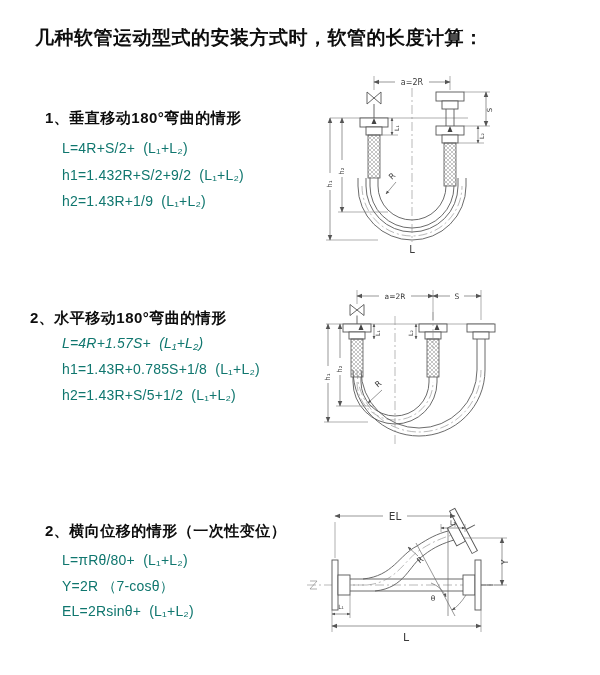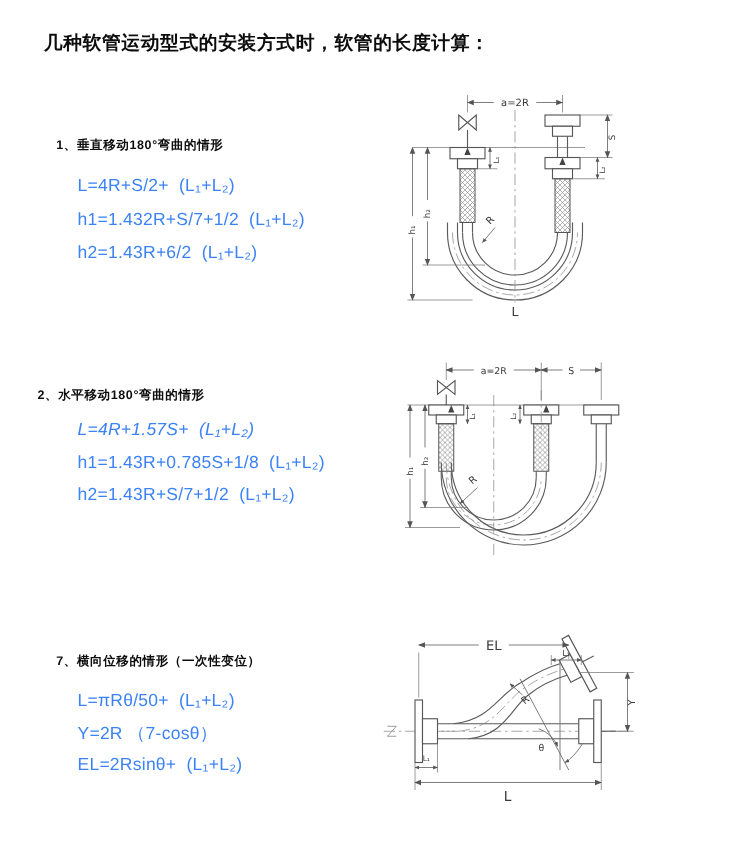--- a/index.html
+++ b/index.html
@@ -1,51 +1,51 @@
 <!DOCTYPE html>
 <html><head>
 <meta charset="utf-8">
 <style>
   html,body{margin:0;padding:0;}
   body{width:600px;height:675px;background:#ffffff;position:relative;overflow:hidden;
        font-family:"Liberation Sans","DejaVu Sans",sans-serif;color:#111;}
   .abs{position:absolute;}
-  .title{font-size:15px;font-weight:bold;letter-spacing:.5px;color:#0d0d0d;}
-  .sec-head{font-size:10px;font-weight:bold;letter-spacing:.5px;color:#0d0d0d;}
-  .formula{font-size:14px;font-weight:normal;color:#3b82f6;white-space:pre;letter-spacing:.2px;}
+  .title{font-size:19px;font-weight:bold;letter-spacing:.5px;color:#0d0d0d;}
+  .sec-head{font-size:15px;font-weight:bold;letter-spacing:.5px;color:#0d0d0d;}
+  .formula{font-size:14px;font-weight:normal;color:#0f766e;white-space:pre;letter-spacing:.2px;}
   svg{position:absolute;overflow:visible;}
   svg text{font-family:"DejaVu Sans","Liberation Sans",sans-serif;fill:#3a3a3a;}
   .hose{stroke:#5a5a5a;stroke-width:.9;fill:none;}
   .fit{stroke:#555;stroke-width:.9;fill:#ffffff;}
   .dim{stroke:#6b6b6b;stroke-width:.7;fill:none;}
   .ext{stroke:#7a7a7a;stroke-width:.6;fill:none;}
   .cl{stroke:#8a8a8a;stroke-width:.6;fill:none;stroke-dasharray:9 3 2 3;}
   .wbg{fill:#ffffff;stroke:none;}
   .fs6{font-size:6px;} .fs65{font-size:6.5px;} .fs7{font-size:7px;} .fs75{font-size:7.5px;}
   .fs8{font-size:8px;} .fs10{font-size:10px;} .fs105{font-size:10.5px;} .fs11{font-size:11px;}
   .tam{text-anchor:middle;}
   .arrf{fill:#444;stroke:none;}
 </style>
 </head>
 <body>
 
 <div class="abs title" style="left:35px;top:25px;">几种软管运动型式的安装方式时，软管的长度计算：</div>
 
 <div class="abs sec-head" style="left:45px;top:109px;">1、垂直移动180°弯曲的情形</div>
 <div class="abs formula" style="left:62px;top:140px;">L=4R+S/2+  (L₁+L₂)</div>
-<div class="abs formula" style="left:62px;top:167px;">h1=1.432R+S/7+1/2  (L₁+L₂)</div>
-<div class="abs formula" style="left:62px;top:193px;">h2=1.43R+6/2  (L₁+L₂)</div>
+<div class="abs formula" style="left:62px;top:167px;">h1=1.432R+S/2+9/2  (L₁+L₂)</div>
+<div class="abs formula" style="left:62px;top:193px;">h2=1.43R+1/9  (L₁+L₂)</div>
 
 <div class="abs sec-head" style="left:30px;top:309px;">2、水平移动180°弯曲的情形</div>
 <div class="abs formula" style="left:62px;top:335px;font-style:italic;">L=4R+1.57S+  (L₁+L₂)</div>
 <div class="abs formula" style="left:62px;top:361px;">h1=1.43R+0.785S+1/8  (L₁+L₂)</div>
-<div class="abs formula" style="left:62px;top:387px;">h2=1.43R+S/7+1/2  (L₁+L₂)</div>
-
-<div class="abs sec-head" style="left:45px;top:522px;">7、横向位移的情形（一次性变位）</div>
-<div class="abs formula" style="left:62px;top:552px;">L=πRθ/50+  (L₁+L₂)</div>
+<div class="abs formula" style="left:62px;top:387px;">h2=1.43R+S/5+1/2  (L₁+L₂)</div>
+
+<div class="abs sec-head" style="left:45px;top:522px;">2、横向位移的情形（一次性变位）</div>
+<div class="abs formula" style="left:62px;top:552px;">L=πRθ/80+  (L₁+L₂)</div>
 <div class="abs formula" style="left:62px;top:578px;">Y=2R （7-cosθ）</div>
 <div class="abs formula" style="left:62px;top:603px;">EL=2Rsinθ+  (L₁+L₂)</div>
 
 <svg style="left:316px;top:72px;" width="276" height="184" viewBox="0 0 276 184">
   <defs>
     <pattern id="hatch1" width="4" height="4" patternUnits="userSpaceOnUse">
       <path d="M0,4 L4,0 M0,0 L4,4" stroke="#8a8a8a" stroke-width="0.5"></path>
     </pattern>
     <marker id="arr1" viewBox="0 0 10 10" refX="9" refY="5" markerWidth="8" markerHeight="8" orient="auto-start-reverse">
       <path d="M0,1 L10,5 L0,9 z" fill="#555"></path>

